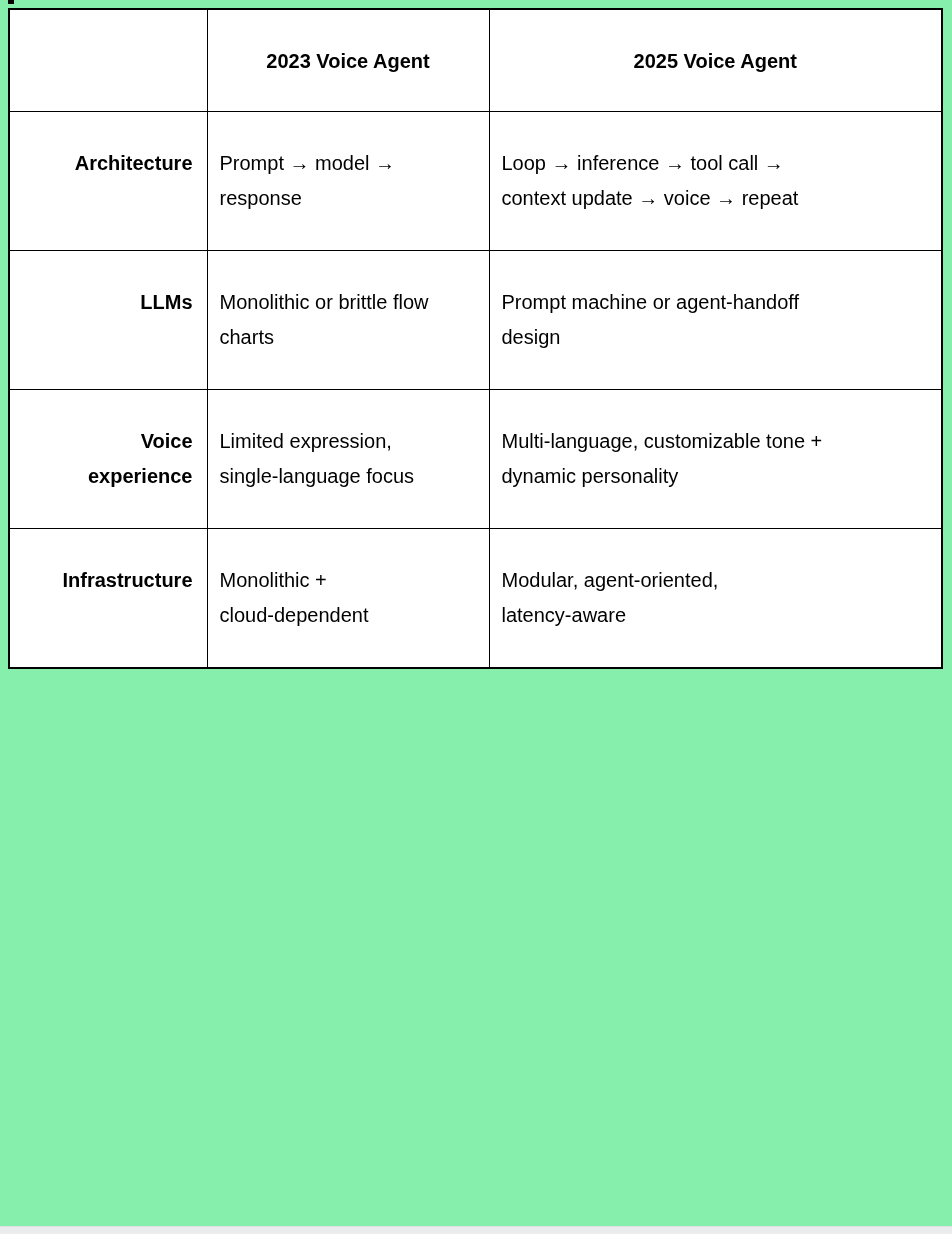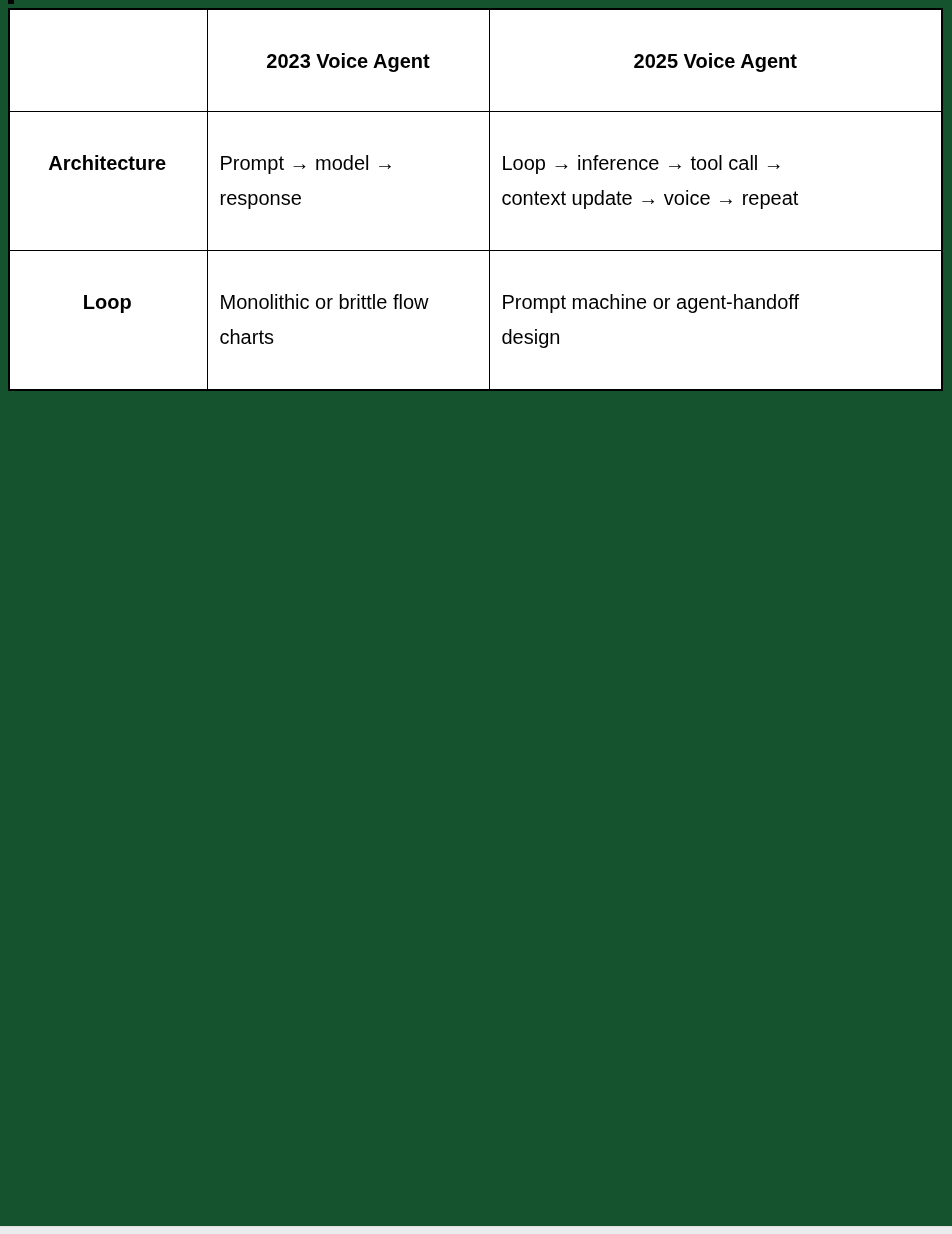--- a/index.html
+++ b/index.html
@@ -9,21 +9,21 @@
     height: 1234px;
     background: #ffffff;
     font-family: "Liberation Sans", sans-serif;
     color: #000000;
   }
   .page {
     position: relative;
     width: 952px;
     height: 1234px;
     overflow: hidden;
-    background: #14532d;
+    background: #86efac;
   }
   .crop-artifact {
     position: absolute;
     left: 8px;
     top: 0;
     width: 6px;
     height: 4px;
     background: #000000;
   }
   table.cmp {
@@ -50,21 +50,21 @@
   thead tr { height: 102px; }
   tbody tr { height: 139.3px; }
   thead th {
     font-weight: bold;
     text-align: center;
     padding-left: 6px;
     padding-right: 6px;
   }
   td.label {
     font-weight: bold;
-    text-align: center;
+    text-align: right;
   }
   td.val { text-align: left; }
   .footer-strip {
     position: absolute;
     left: 0;
     bottom: 0;
     width: 952px;
     height: 8px;
     background: #ebecee;
     border-top: 1px solid #e0e0e3;
@@ -92,24 +92,39 @@
     </thead>
     <tbody>
       <tr>
         <td class="label">Architecture</td>
         <td class="val">Prompt → model →
 response</td>
         <td class="val">Loop → inference → tool call →
 context update → voice → repeat</td>
       </tr>
       <tr>
-        <td class="label">Loop</td>
+        <td class="label">LLMs</td>
         <td class="val">Monolithic or brittle flow
 charts</td>
         <td class="val">Prompt machine or agent-handoff
 design</td>
+      </tr>
+      <tr>
+        <td class="label">Voice
+experience</td>
+        <td class="val">Limited expression,
+single-language focus</td>
+        <td class="val">Multi-language, customizable tone +
+dynamic personality</td>
+      </tr>
+      <tr>
+        <td class="label">Infrastructure</td>
+        <td class="val">Monolithic +
+cloud-dependent</td>
+        <td class="val">Modular, agent-oriented,
+latency-aware</td>
       </tr>
     </tbody>
   </table>
 
   <div class="footer-strip"></div>
 
 </div>
 
 </body></html>

